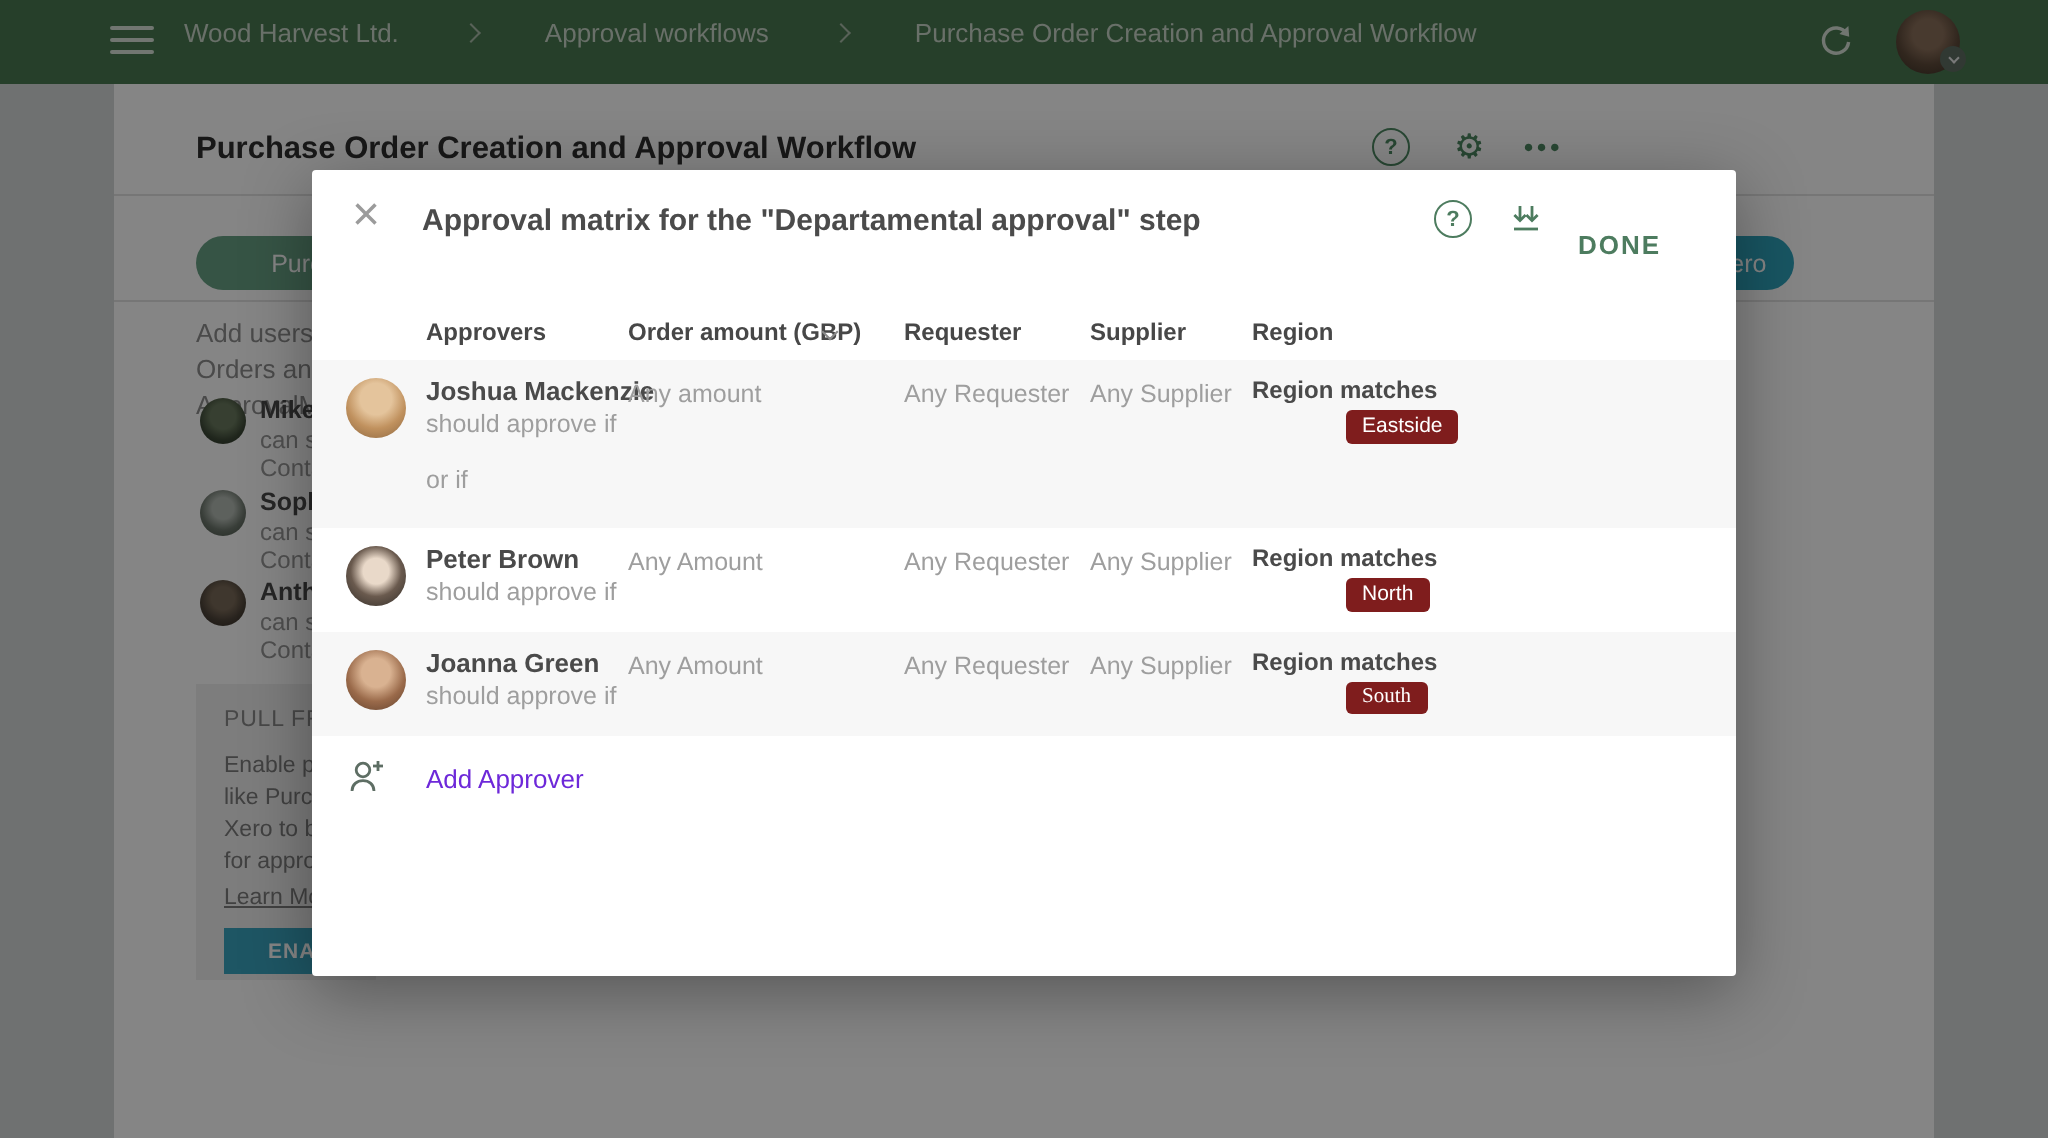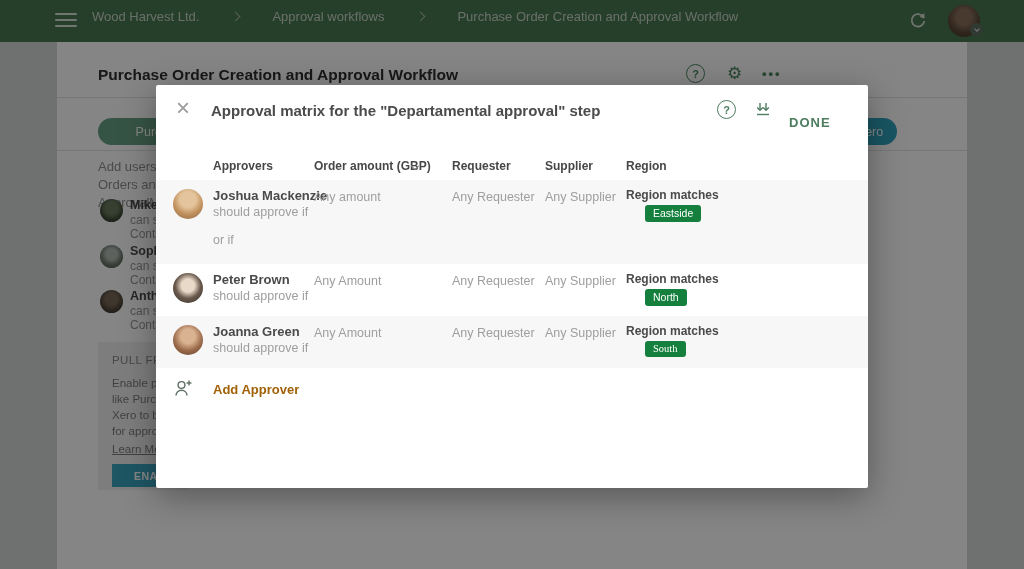--- a/index.html
+++ b/index.html
@@ -75,25 +75,25 @@
   .cell { position:absolute; white-space:nowrap; }
   .row-av { position:absolute; left:17px; width:30px; height:30px; border-radius:50%; }
   .av-joshua { background:radial-gradient(circle at 50% 35%, #e4c49c 0 32%, #c0915e 60%, #8a6540 100%); }
   .av-peter { background:radial-gradient(circle at 50% 42%, #e9d9c9 0 28%, #6a5a4e 55%, #2e2a26 100%); }
   .av-joanna { background:radial-gradient(circle at 50% 38%, #d9b291 0 30%, #9a6a4a 60%, #5e3f2c 100%); }
   .name { font-size:13px; font-weight:bold; color:#4a4a4a; }
   .sub { font-size:12.5px; color:#9e9e9e; }
   .val { font-size:12.5px; color:#9e9e9e; }
   .val-dark { font-size:12.5px; color:#4a4a4a; }
   .rlabel { font-size:12px; font-weight:bold; color:#4a4a4a; }
-  .badge-region { position:absolute; background:#15803d; color:#fff; font-size:10.5px; padding:2px 8px 3px; border-radius:3px; white-space:nowrap; }
+  .badge-region { position:absolute; background:#7f1d1d; color:#fff; font-size:10.5px; padding:2px 8px 3px; border-radius:3px; white-space:nowrap;margin-left:28px; }
 
   .add-row { position:absolute; left:0; top:283px; width:712px; height:46px; cursor:pointer; }
   .add-icon { position:absolute; left:17px; top:9px; }
-  .add-label { position:absolute; left:57px; top:14px; font-size:13px; font-weight:bold; color:#a16207; }
+  .add-label { position:absolute; left:57px; top:14px; font-size:13px; font-weight:normal; color:#6d28d9; }
 </style>
 </head>
 <body>
 
 <div class="screen">
 
   <div class="topbar">
     <div class="hamburger">
         <i></i>
         <i></i>

